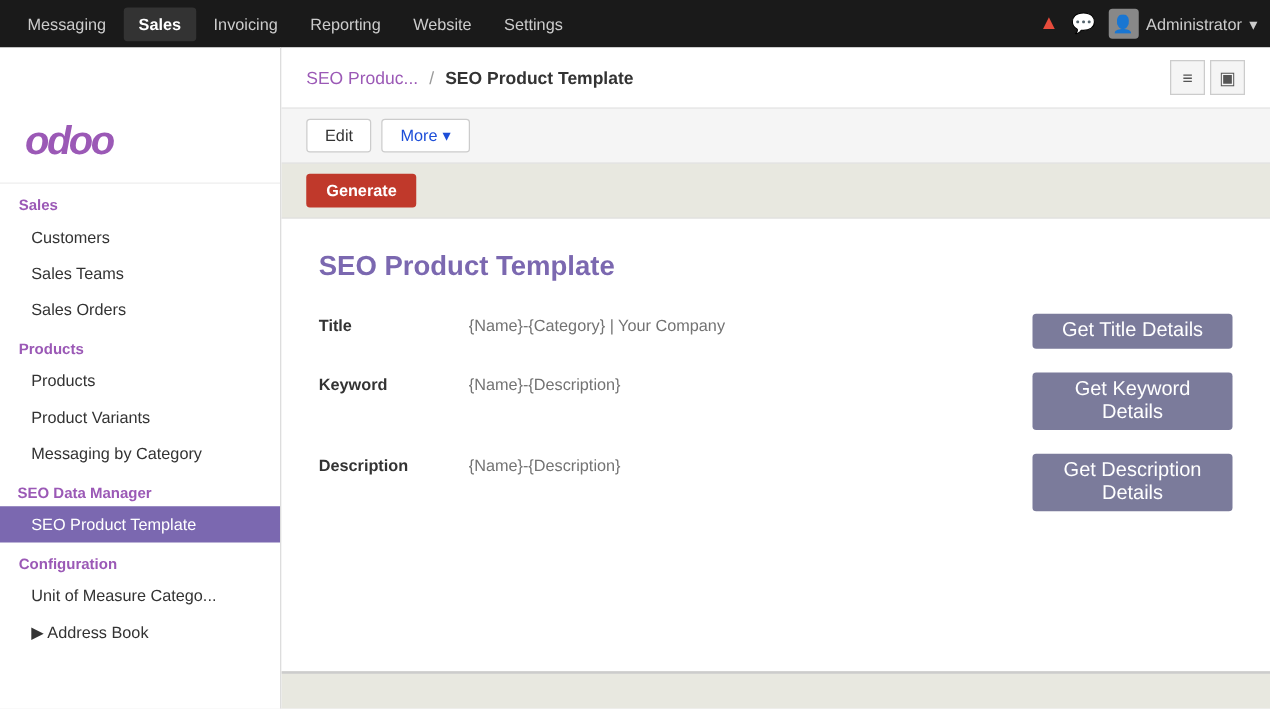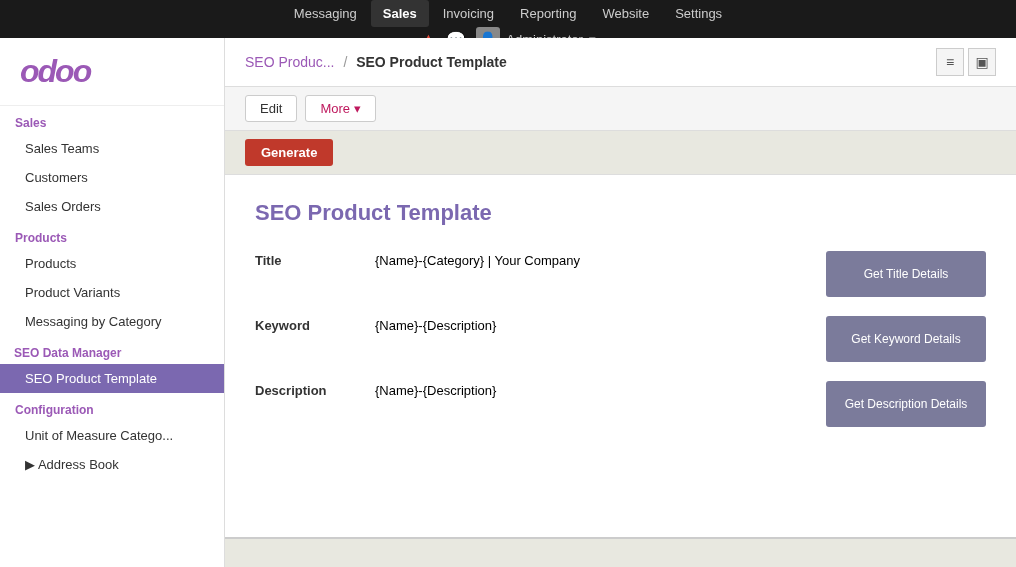--- a/index.html
+++ b/index.html
@@ -6,21 +6,20 @@
     body { font-family: Arial, sans-serif; font-size: 13px; background: #f0eeee; color: #333; height: 567px; width: 1016px; overflow: hidden; }
 
     
     .top-nav {
       background: #1a1a1a;
       height: 38px;
       display: flex;
       align-items: center;
       padding: 0 10px;
       justify-content: space-between;
-      flex-direction: column;
     }
     .top-nav-left { display: flex; align-items: center; gap: 2px; }
     .top-nav-item {
       color: #ccc;
       padding: 6px 12px;
       cursor: pointer;
       font-size: 13px;
       border-radius: 3px;
     }
     .top-nav-item.active { background: #333; color: #fff; font-weight: bold; }
@@ -38,20 +37,21 @@
       width: 225px;
       background: #fff;
       border-right: 1px solid #ddd;
       overflow-y: auto;
       flex-shrink: 0;
       position: relative;
     }
     .sidebar-logo {
       padding: 15px 20px;
       border-bottom: 1px solid #eee;
+      margin-top: 41px;
     }
     .logo-text { font-size: 32px; color: #9b59b6; font-weight: bold; letter-spacing: -2px; }
 
     .sidebar-section-title {
       color: #9b59b6;
       font-weight: bold;
       font-size: 12px;
       padding: 10px 15px 4px 15px;
       text-transform: none;
     }
@@ -132,21 +132,21 @@
       font-size: 13px;
       color: #333;
     }
     .btn-more {
       border: 1px solid #ccc;
       background: #fff;
       padding: 5px 14px;
       cursor: pointer;
       border-radius: 3px;
       font-size: 13px;
-      color: #be185d;
+      color: #1d4ed8;
       display: flex; align-items: center; gap: 4px;
     }
 
     
     .generate-bar {
       background: #e8e8e0;
       padding: 8px 20px;
       border-bottom: 1px solid #ddd;
     }
     .btn-generate {
@@ -181,35 +181,35 @@
     .field-label {
       width: 120px;
       font-weight: bold;
       color: #333;
       font-size: 13px;
       padding-top: 2px;
       flex-shrink: 0;
     }
     .field-value {
       flex: 1;
-      color: #000000;
+      color: #737373;
       font-size: 13px;
       padding-top: 2px;
     }
     .field-actions {
       margin-left: 20px;
     }
     .btn-detail {
       background: #7b7b9b;
       color: #fff;
       border: none;
-      padding: 16px 12px;
-      cursor: pointer;
-      border-radius: 3px;
-      font-size: 12px;
+      padding: 5px 12px;
+      cursor: pointer;
+      border-radius: 3px;
+      font-size: 16px;
       display: block;
       margin-bottom: 4px;
       width: 160px;
       text-align: center;
     }
 
     .bottom-bar {
       background: #e8e8e0;
       height: 30px;
       border-top: 2px solid #ccc;
@@ -249,24 +249,24 @@
 
   <div class="sidebar">
     <div class="sidebar-logo">
       <div class="logo-text">
         <span style="font-style:italic;">o</span><span style="font-style:italic;">d</span><span style="font-style:italic;">oo</span>
       </div>
     </div>
 
     <div class="sidebar-section-title">Sales</div>
     <div class="sidebar-item">
+      <span>Customers</span>
+    </div>
+    <div class="sidebar-item">
       <span>Sales Teams</span>
-    </div>
-    <div class="sidebar-item">
-      <span>Customers</span>
     </div>
     <div class="sidebar-item">
       <span>Sales Orders</span>
     </div>
 
     <div class="sidebar-section-title products-section">Products</div>
     <div class="sidebar-item">
       <span>Products</span>
     </div>
     <div class="sidebar-item">

